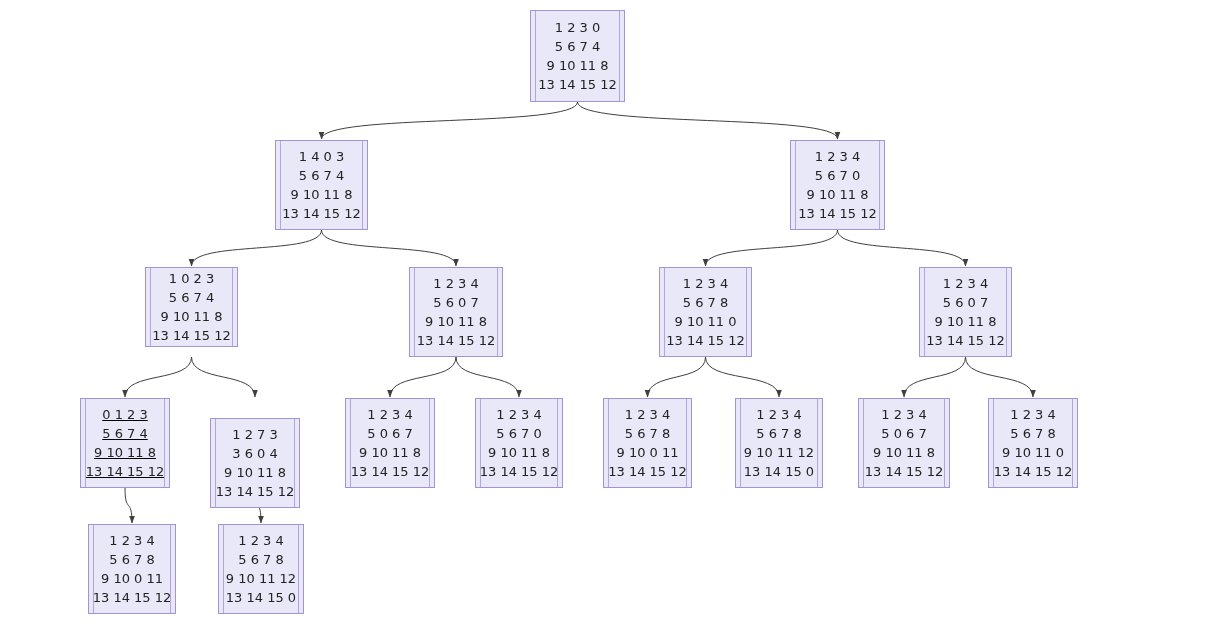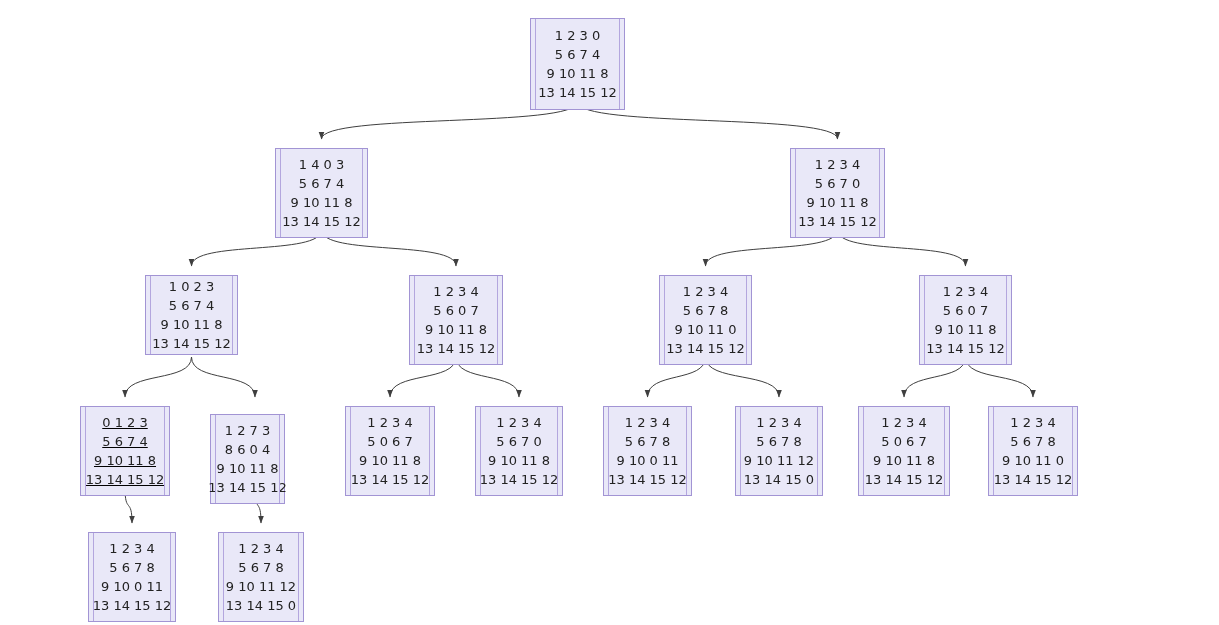--- a/index.html
+++ b/index.html
@@ -30,21 +30,20 @@
   }
   .node {
     position: absolute;
     box-sizing: border-box;
     background: var(--node-fill, #e9e8f8);
     border: 1.5px solid var(--node-border, #a294d4);
     display: flex;
     flex-direction: column;
     justify-content: center;
     align-items: center;
-    margin-top: 8px;
   }
   .node::before, .node::after {
     content: "";
     position: absolute;
     top: 0;
     bottom: 0;
     width: 1px;
     background: var(--node-inner-line, #b3a6de);
   }
   .node::before { left: 4px; }
@@ -125,23 +124,23 @@
       <div class="row">5 6 0 7</div>
       <div class="row">9 10 11 8</div>
       <div class="row">13 14 15 12</div>
     </div>
     <div class="node" style="left: 80px; top: 398px; width: 90px; height: 90px; text-decoration: underline;">
       <div class="row">0 1 2 3</div>
       <div class="row">5 6 7 4</div>
       <div class="row">9 10 11 8</div>
       <div class="row">13 14 15 12</div>
     </div>
-    <div class="node" style="left: 210px; top: 406px; width: 75px; height: 90px;">
+    <div class="node" style="left: 210px; top: 418px; width: 90px; height: 90px;">
       <div class="row">1 2 7 3</div>
-      <div class="row">8 6 0 4</div>
+      <div class="row">3 6 0 4</div>
       <div class="row">9 10 11 8</div>
       <div class="row">13 14 15 12</div>
     </div>
     <div class="node" style="left: 345px; top: 398px; width: 90px; height: 90px;">
       <div class="row">1 2 3 4</div>
       <div class="row">5 0 6 7</div>
       <div class="row">9 10 11 8</div>
       <div class="row">13 14 15 12</div>
     </div>
     <div class="node" style="left: 475px; top: 398px; width: 88px; height: 90px;">

